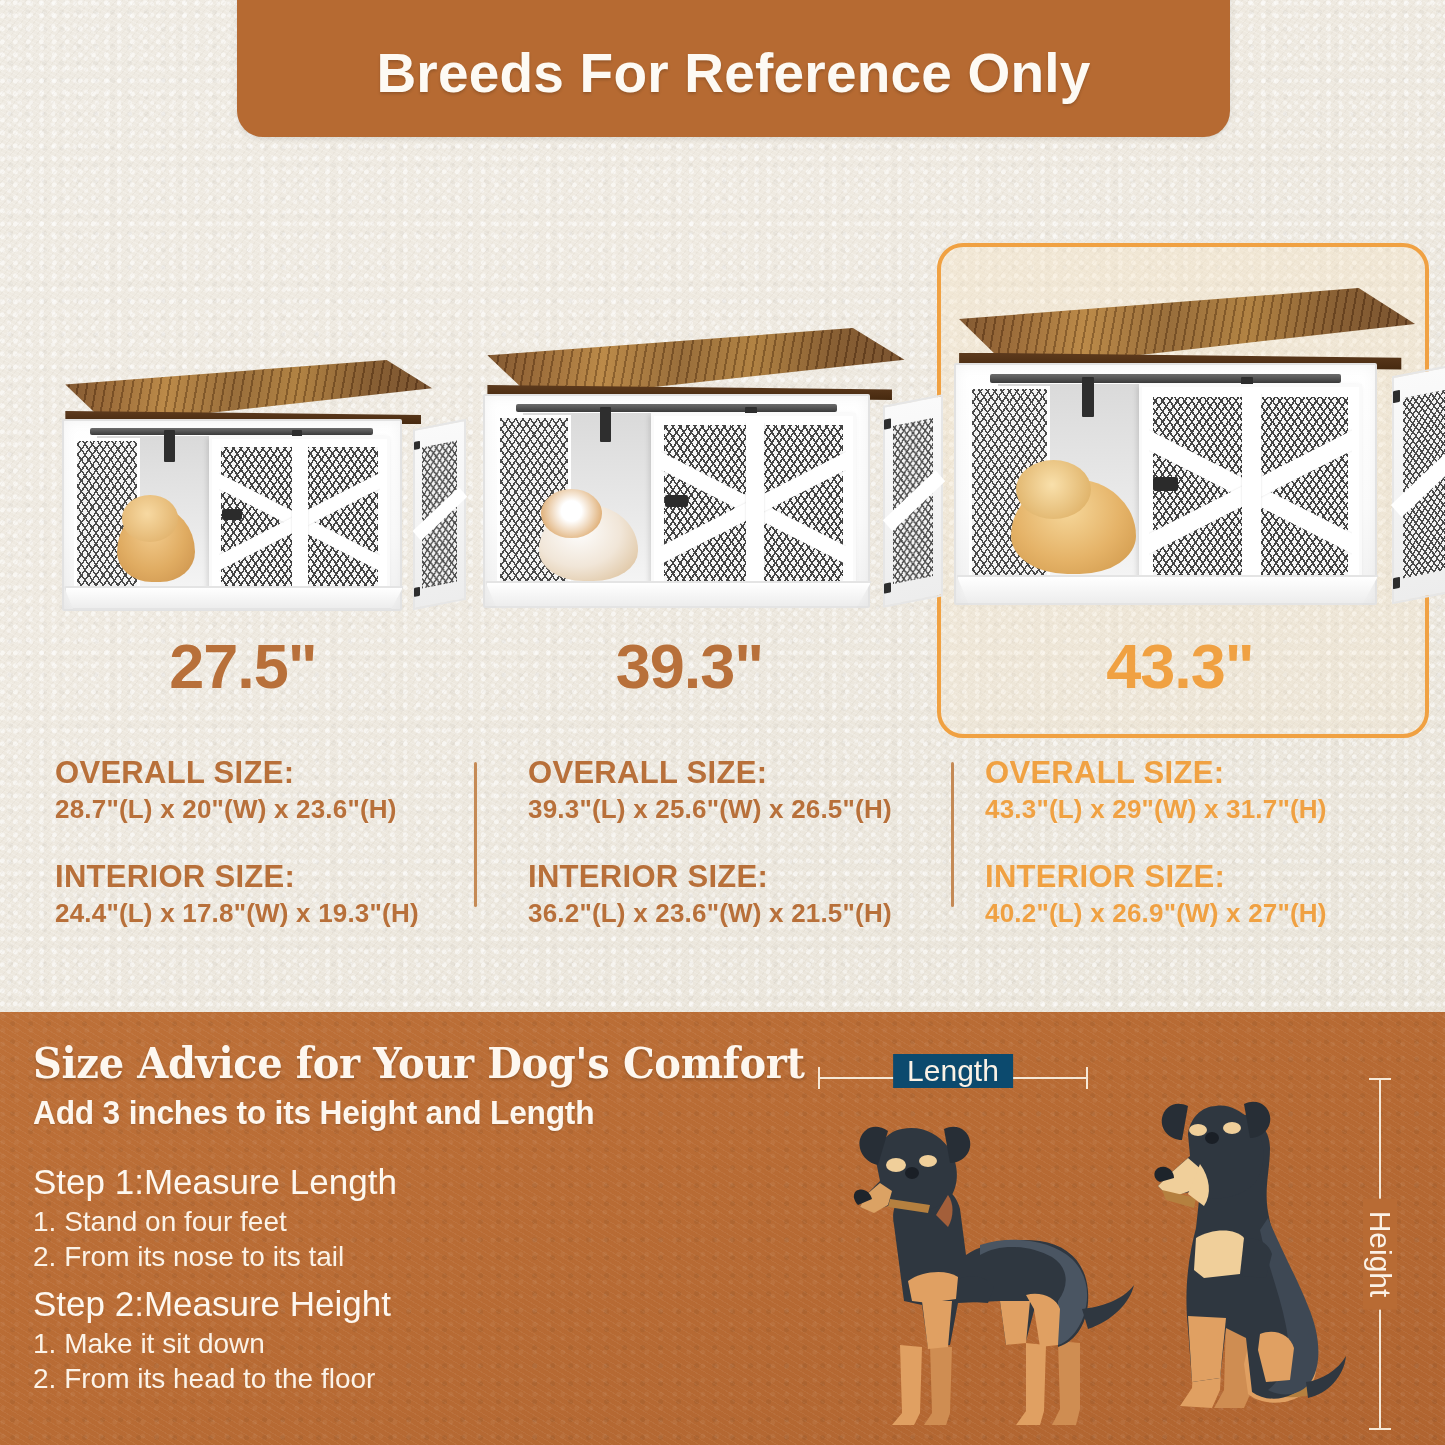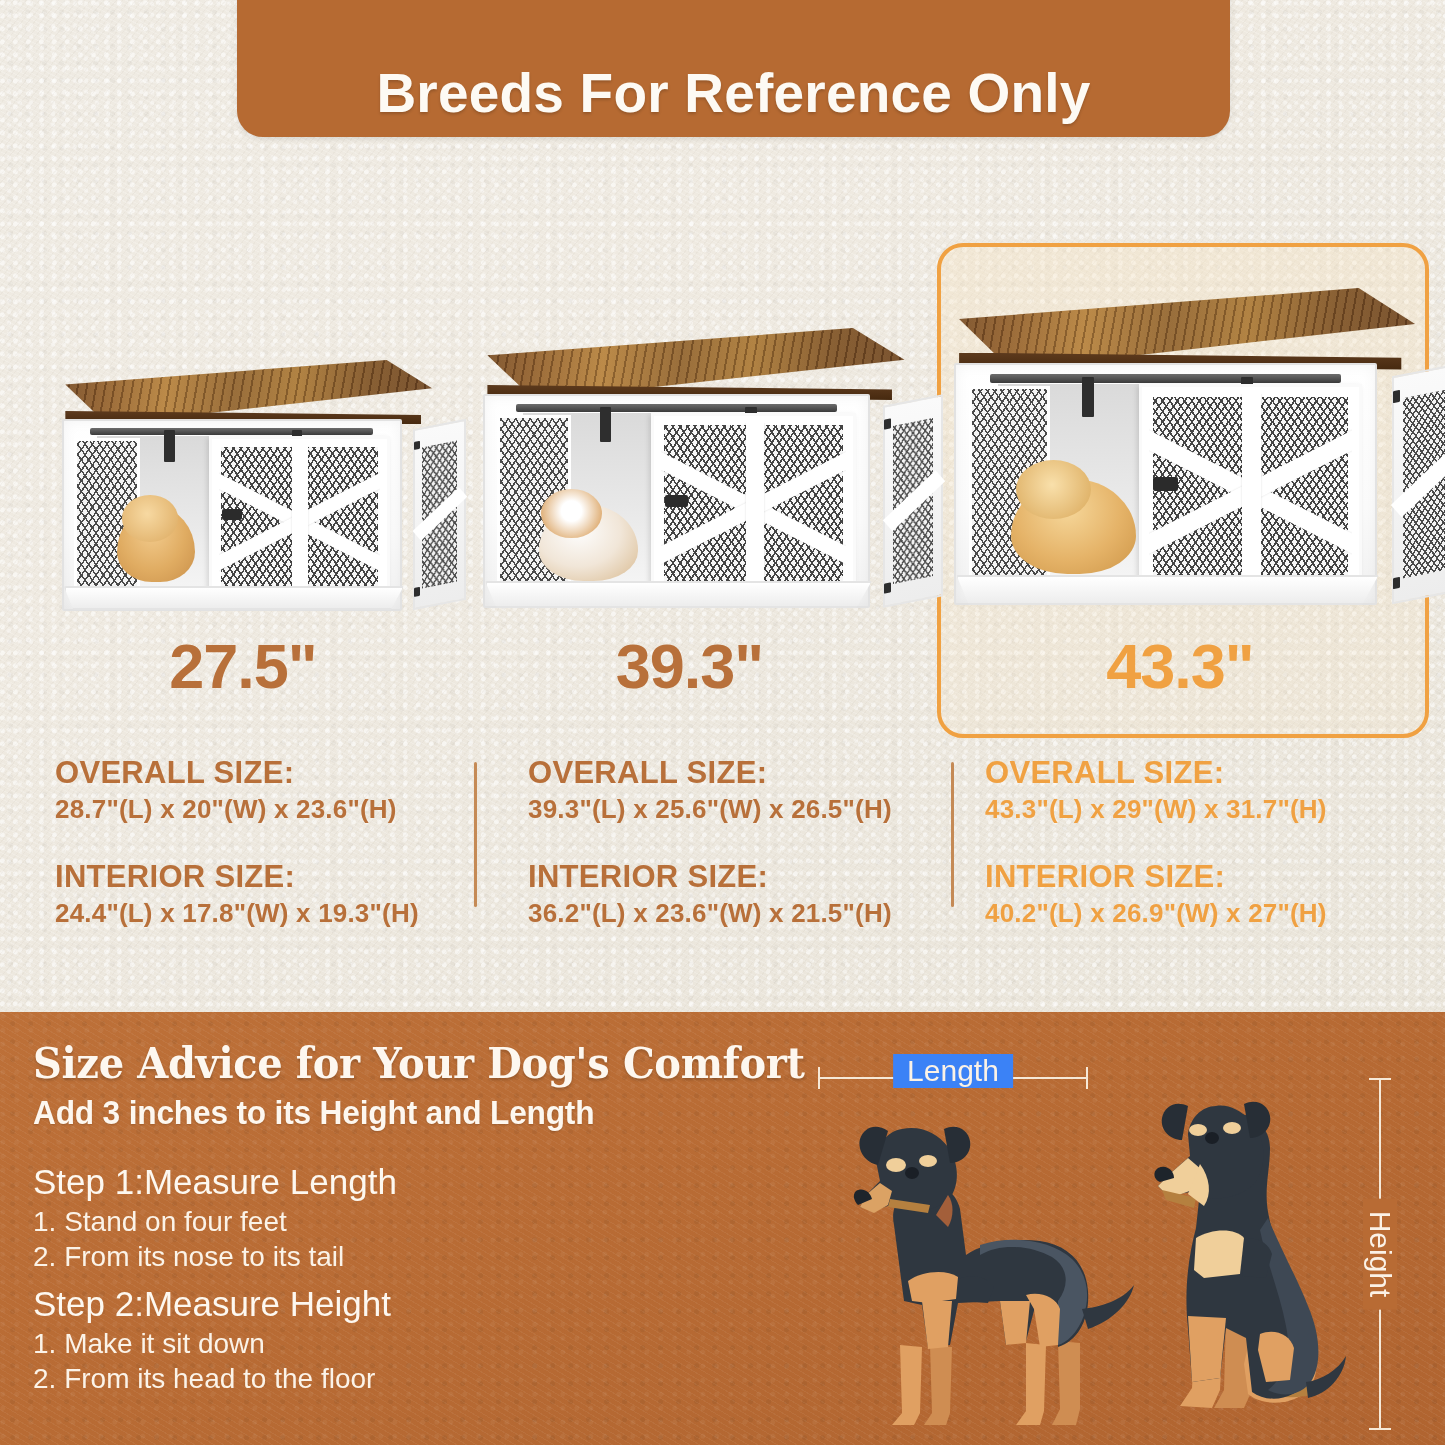--- a/index.html
+++ b/index.html
@@ -31,21 +31,21 @@
   
   .banner{
     position:absolute;left:237px;top:-14px;width:993px;height:151px;
     background:#b66a32;
     border-radius:0 0 26px 26px;
     display:flex;align-items:flex-end;justify-content:center;
     box-shadow:0 2px 5px rgba(0,0,0,.10);
   }
   .banner-title{
     color:#fdfaf4;font-size:55px;font-weight:bold;letter-spacing:.2px;
-    padding-bottom:12px;white-space:nowrap;
+    padding-bottom:32px;white-space:nowrap;
     text-shadow:0 2px 3px rgba(0,0,0,.18);
   }
 
   
   .highlight-box{
     position:absolute;left:937px;top:243px;width:484px;height:487px;
     border:4px solid #f0a142;border-radius:26px;
     background:linear-gradient(180deg, rgba(248,226,187,.30), rgba(248,226,187,.14));
   }
 
@@ -248,21 +248,21 @@
   .step .st-line{font-size:28px;margin:0 0 3px 0;color:#fbf3e8;white-space:nowrap;}
 
   
   .len-wrap{position:absolute;left:818px;top:1060px;width:270px;height:36px;}
   .len-line{position:absolute;top:17px;left:0;width:100%;height:2px;background:#f6e9d8;}
   .len-cap{position:absolute;top:7px;width:2px;height:22px;background:#f6e9d8;}
   .len-cap.lc-l{left:0;}
   .len-cap.lc-r{right:0;}
   .len-text{
     position:absolute;left:50%;top:-6px;transform:translateX(-50%);
-    background:#3b82f6;padding:0 14px;color:#fbf2e6;font-size:30px;white-space:nowrap;
+    background:#0c4a6e;padding:0 14px;color:#fbf2e6;font-size:30px;white-space:nowrap;
   }
   .hgt-wrap{position:absolute;left:1362px;top:1078px;width:36px;height:352px;}
   .hgt-line{position:absolute;left:17px;top:0;width:2px;height:100%;background:#f6e9d8;}
   .hgt-cap{position:absolute;left:7px;width:22px;height:2px;background:#f6e9d8;}
   .hgt-cap.hc-t{top:0;}
   .hgt-cap.hc-b{bottom:0;}
   .hgt-text{
     position:absolute;left:50%;top:50%;
     transform:translate(-50%,-50%) rotate(90deg);
     background:#b86b34;padding:0 12px;color:#fbf2e6;font-size:30px;white-space:nowrap;

